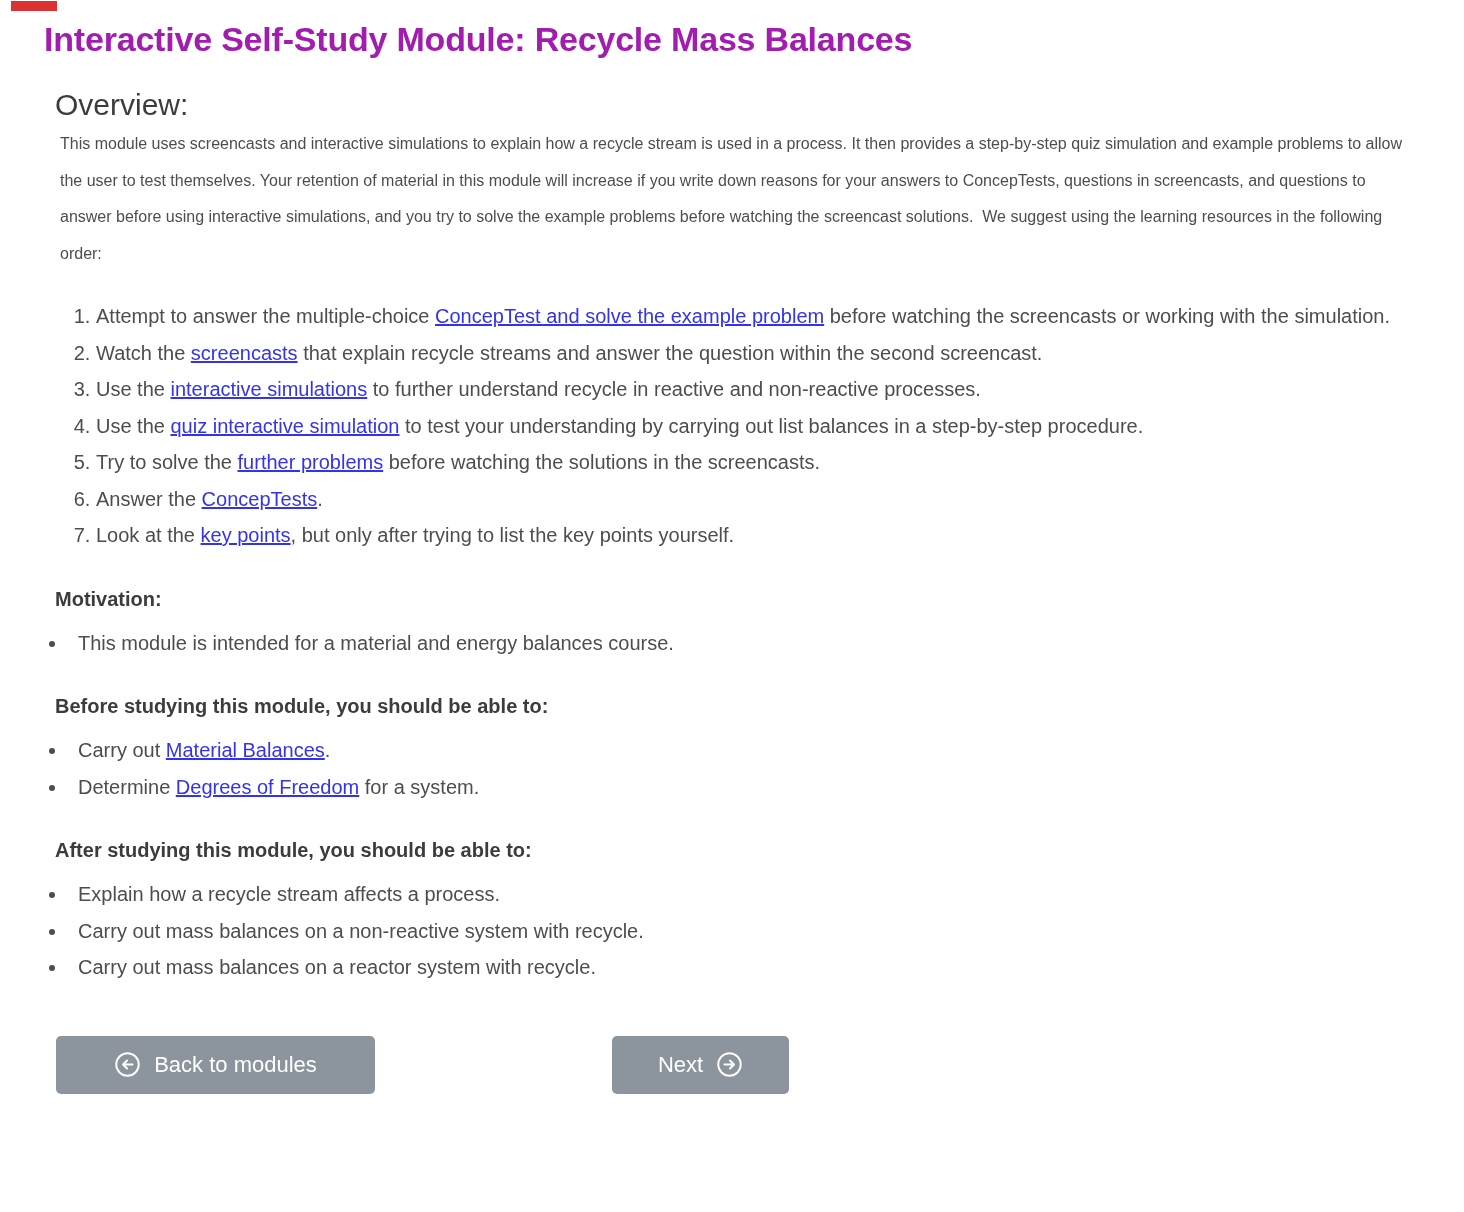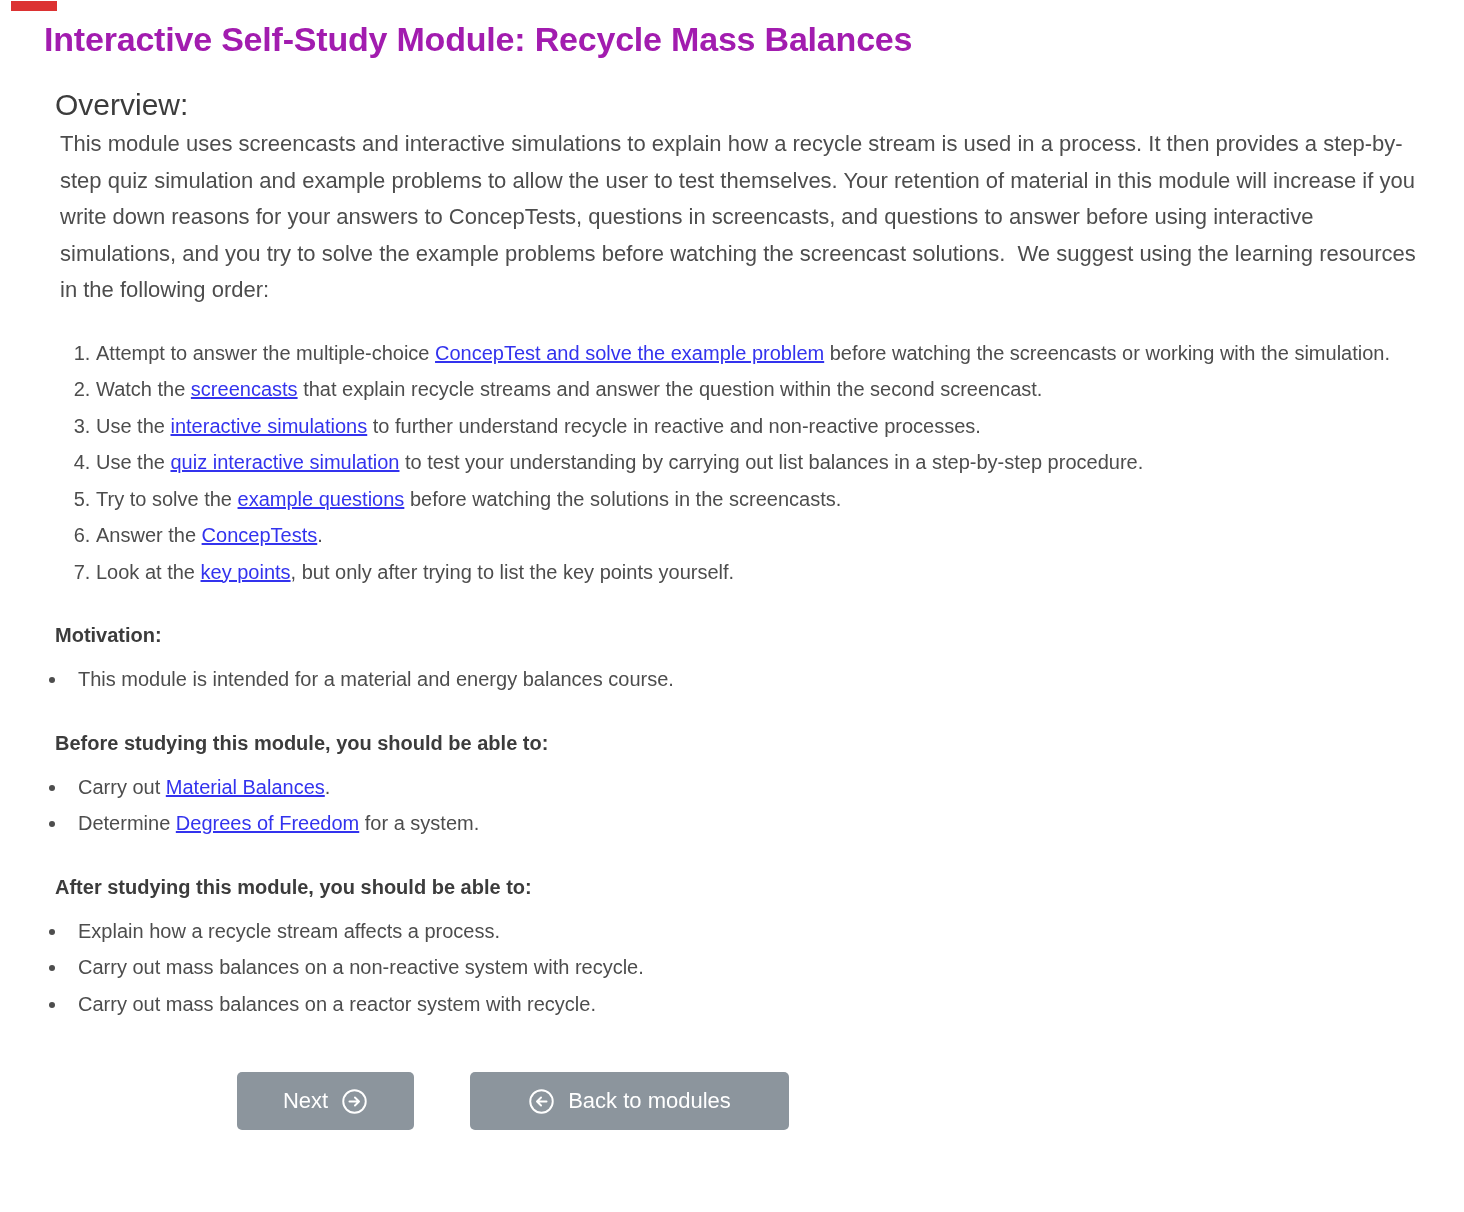--- a/index.html
+++ b/index.html
@@ -18,21 +18,21 @@
   }
   .red-marker{position:absolute;left:11px;top:1px;width:46px;height:10px;background:var(--marker);}
   h1.page-title{
     margin:16px 48px 0 44px;font-size:34px;line-height:46px;font-weight:700;
     color:#a21caf;letter-spacing:-0.2px;
   }
   .ov-heading{
     margin:28px 0 6px 55px;font-size:30px;line-height:30px;font-weight:400;color:var(--heading);
   }
   .para{
-    margin:0 46px 17px 60px;font-size:22px;line-height:36.5px;white-space:pre-wrap;
+    margin:0 46px 17px 60px;font-size:16px;line-height:36.5px;white-space:pre-wrap;
   }
   ol.steps{
     margin:26px 40px 0 0;padding-left:96px;font-size:20px;line-height:36.5px;
   }
   ol.steps li{padding-left:0;}
   .sec-heading{
     font-size:20px;line-height:30px;font-weight:700;color:var(--heading);
     margin:30px 0 0 55px;
   }
   ul.bullets{
@@ -60,21 +60,21 @@
 
 <div class="ov-heading">Overview:</div>
 
 <p class="para">This module uses screencasts and interactive simulations to explain how a recycle stream is used in a process. It then provides a step-by-step quiz simulation and example problems to allow the user to test themselves. Your retention of material in this module will increase if you write down reasons for your answers to ConcepTests, questions in screencasts, and questions to answer before using interactive simulations, and you try to solve the example problems before watching the screencast solutions.  We suggest using the learning resources in the following order:</p>
 
 <ol class="steps">
     <li><span>Attempt to answer the multiple-choice </span><a class="inline-link">ConcepTest and solve the example problem</a><span> before watching the screencasts or working with the simulation.</span></li>
     <li><span>Watch the </span><a class="inline-link">screencasts</a><span> that explain recycle streams and answer the question within the second screencast.</span></li>
     <li><span>Use the </span><a class="inline-link">interactive simulations</a><span> to further understand recycle in reactive and non-reactive processes.</span></li>
     <li><span>Use the </span><a class="inline-link">quiz interactive simulation</a><span> to test your understanding by carrying out list balances in a step-by-step procedure.</span></li>
-    <li><span>Try to solve the </span><a class="inline-link">example questions</a><span> before watching the solutions in the screencasts.</span></li>
+    <li><span>Try to solve the </span><a class="inline-link">further problems</a><span> before watching the solutions in the screencasts.</span></li>
     <li><span>Answer the </span><a class="inline-link">ConcepTests</a><span>.</span></li>
     <li><span>Look at the </span><a class="inline-link">key points</a><span>, but only after trying to list the key points yourself.</span></li>
   </ol>
 
 <div class="sec-heading">Motivation:</div>
 <ul class="bullets">
     <li><span>This module is intended for a material and energy balances course.</span></li>
   </ul>
 
 <div class="sec-heading">Before studying this module, you should be able to:</div>
@@ -84,31 +84,31 @@
   </ul>
 
 <div class="sec-heading">After studying this module, you should be able to:</div>
 <ul class="bullets">
     <li><span>Explain how a recycle stream affects a process.</span></li>
     <li><span>Carry out mass balances on a non-reactive system with recycle.</span></li>
     <li><span>Carry out mass balances on a reactor system with recycle.</span></li>
   </ul>
 
 <div class="btn-row">
+  <button class="btn btn-back">
+    <span>
+      <svg width="27" height="27" viewBox="0 0 24 24" fill="none" stroke="#ffffff" stroke-width="1.7" stroke-linecap="round" stroke-linejoin="round">
+        <circle cx="12" cy="12" r="10"></circle>
+        <path d="M16.5 12H8.2M11.6 8.4 8 12l3.6 3.6"></path>
+      </svg>
+    </span>
+    <span>Back to modules</span>
+  </button>
   <button class="btn btn-next">
     <span>Next</span>
     <span>
       <svg width="27" height="27" viewBox="0 0 24 24" fill="none" stroke="#ffffff" stroke-width="1.7" stroke-linecap="round" stroke-linejoin="round">
         <circle cx="12" cy="12" r="10"></circle>
         <path d="M7.5 12h8.3M12.4 8.4 16 12l-3.6 3.6"></path>
       </svg>
     </span>
   </button>
-  <button class="btn btn-back">
-    <span>
-      <svg width="27" height="27" viewBox="0 0 24 24" fill="none" stroke="#ffffff" stroke-width="1.7" stroke-linecap="round" stroke-linejoin="round">
-        <circle cx="12" cy="12" r="10"></circle>
-        <path d="M16.5 12H8.2M11.6 8.4 8 12l3.6 3.6"></path>
-      </svg>
-    </span>
-    <span>Back to modules</span>
-  </button>
 </div>
 
 </body></html>

